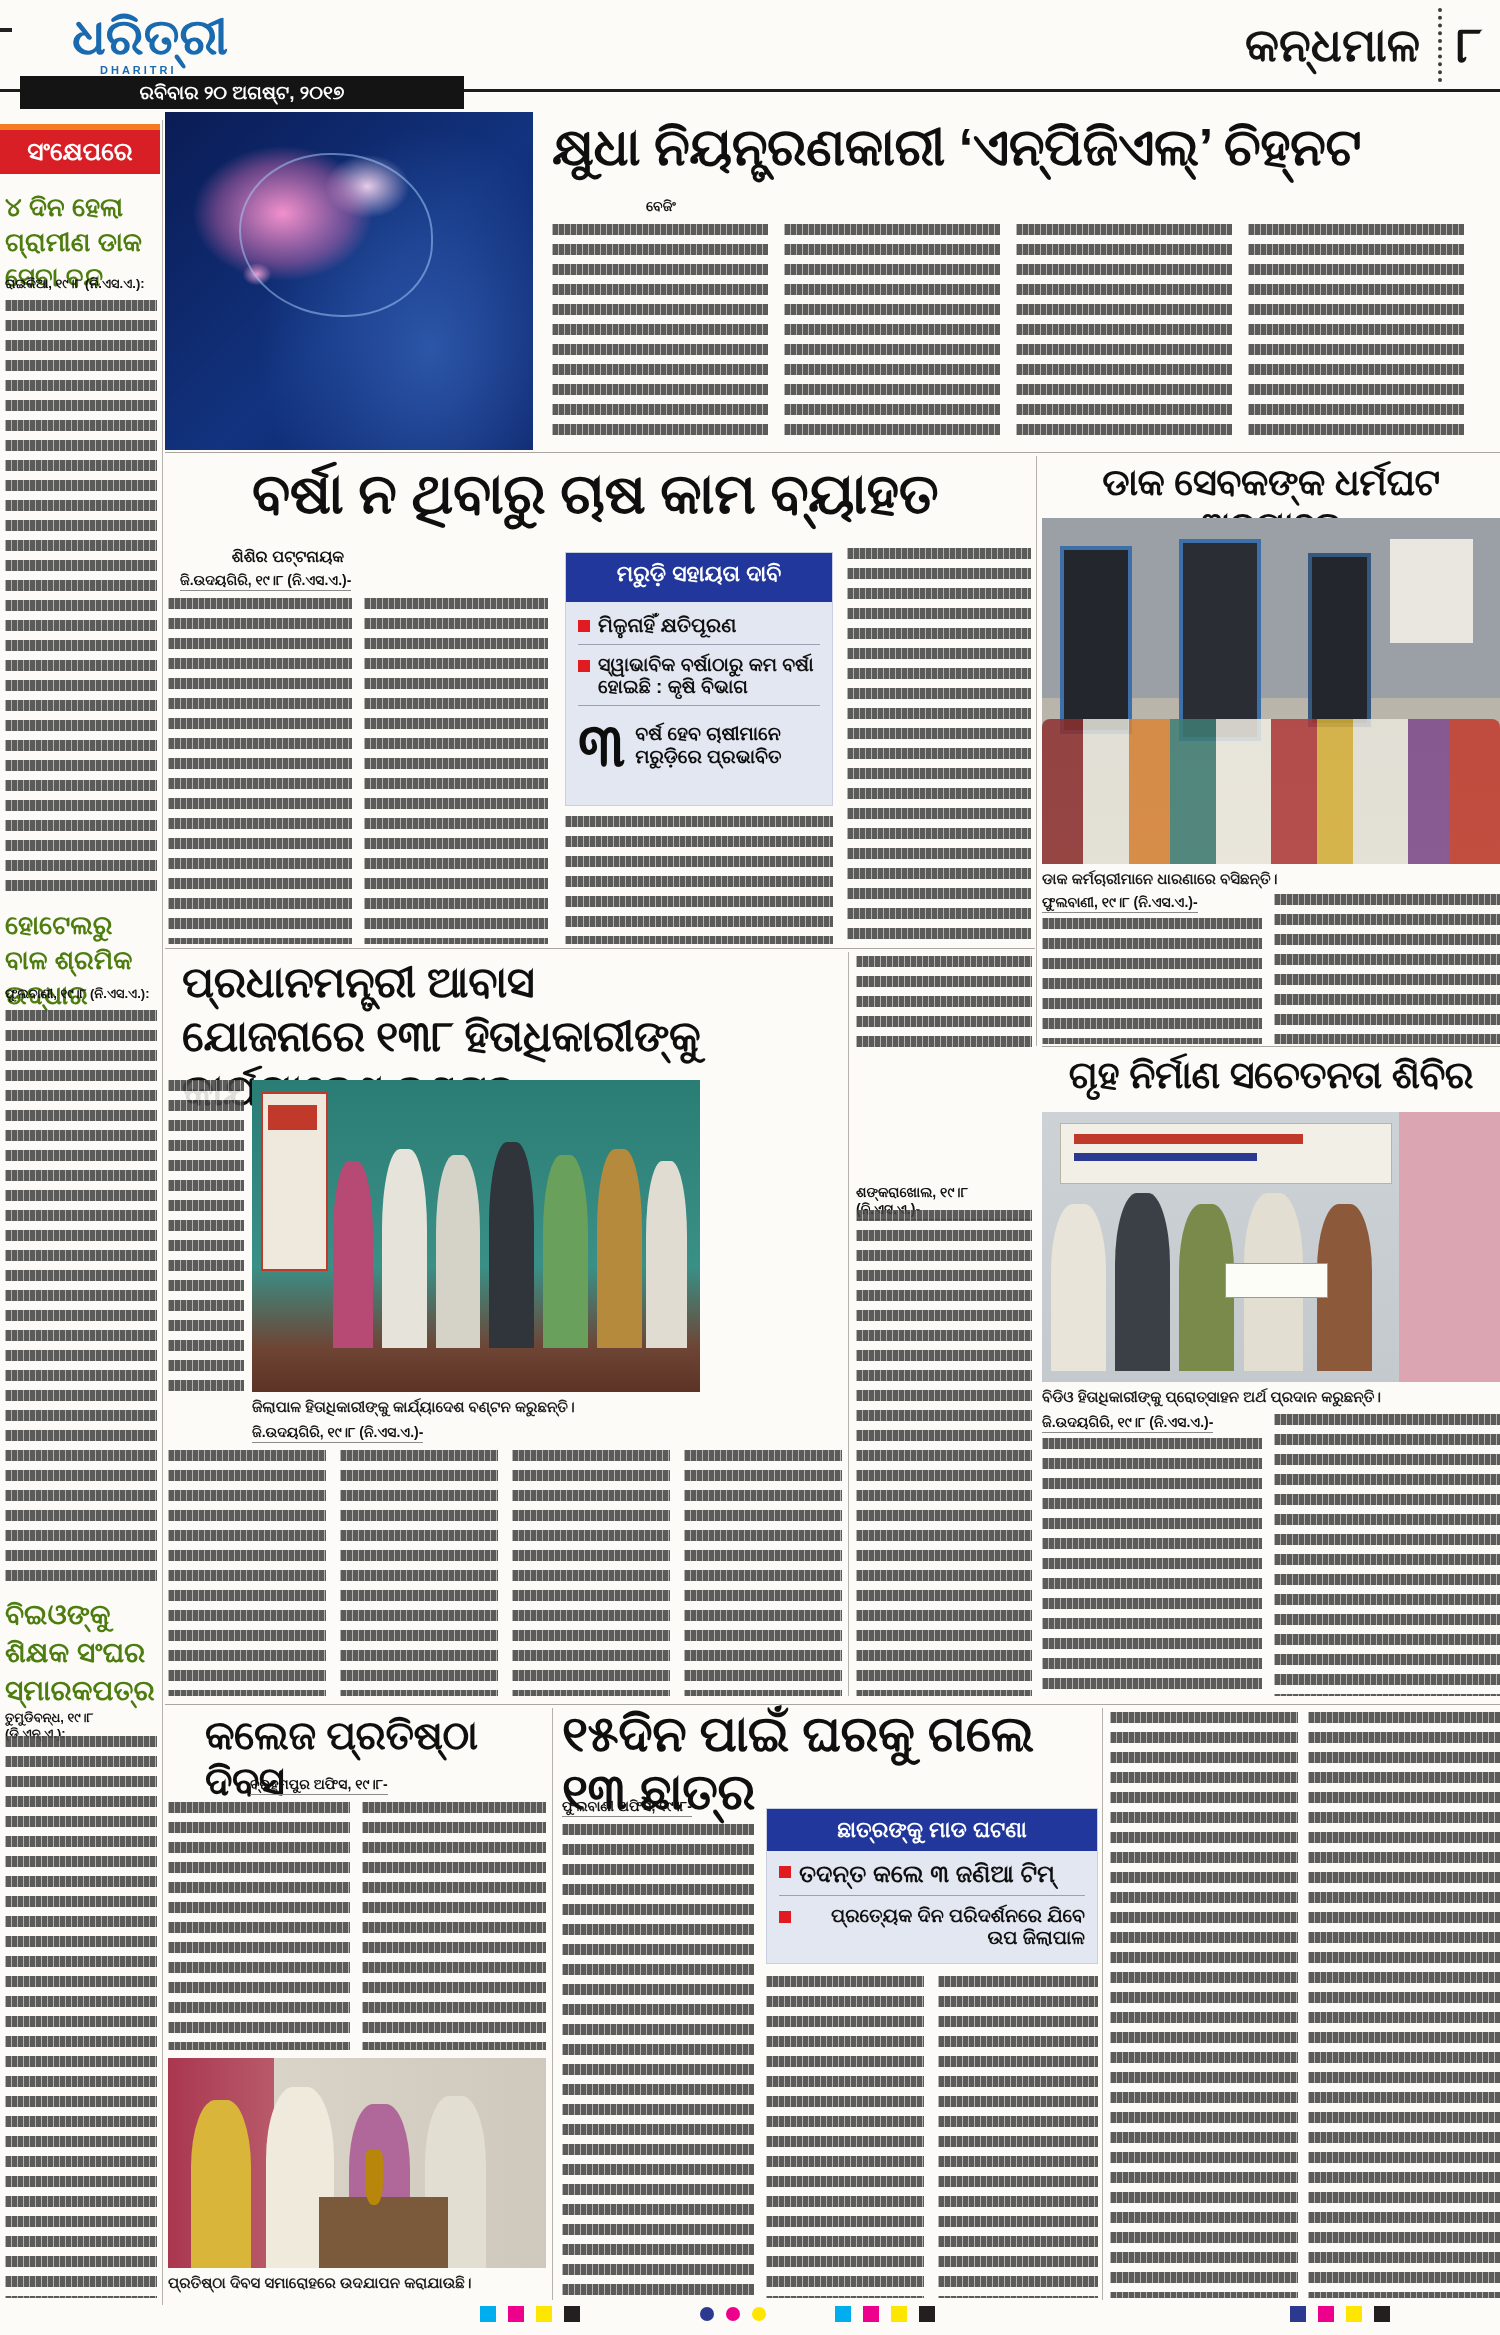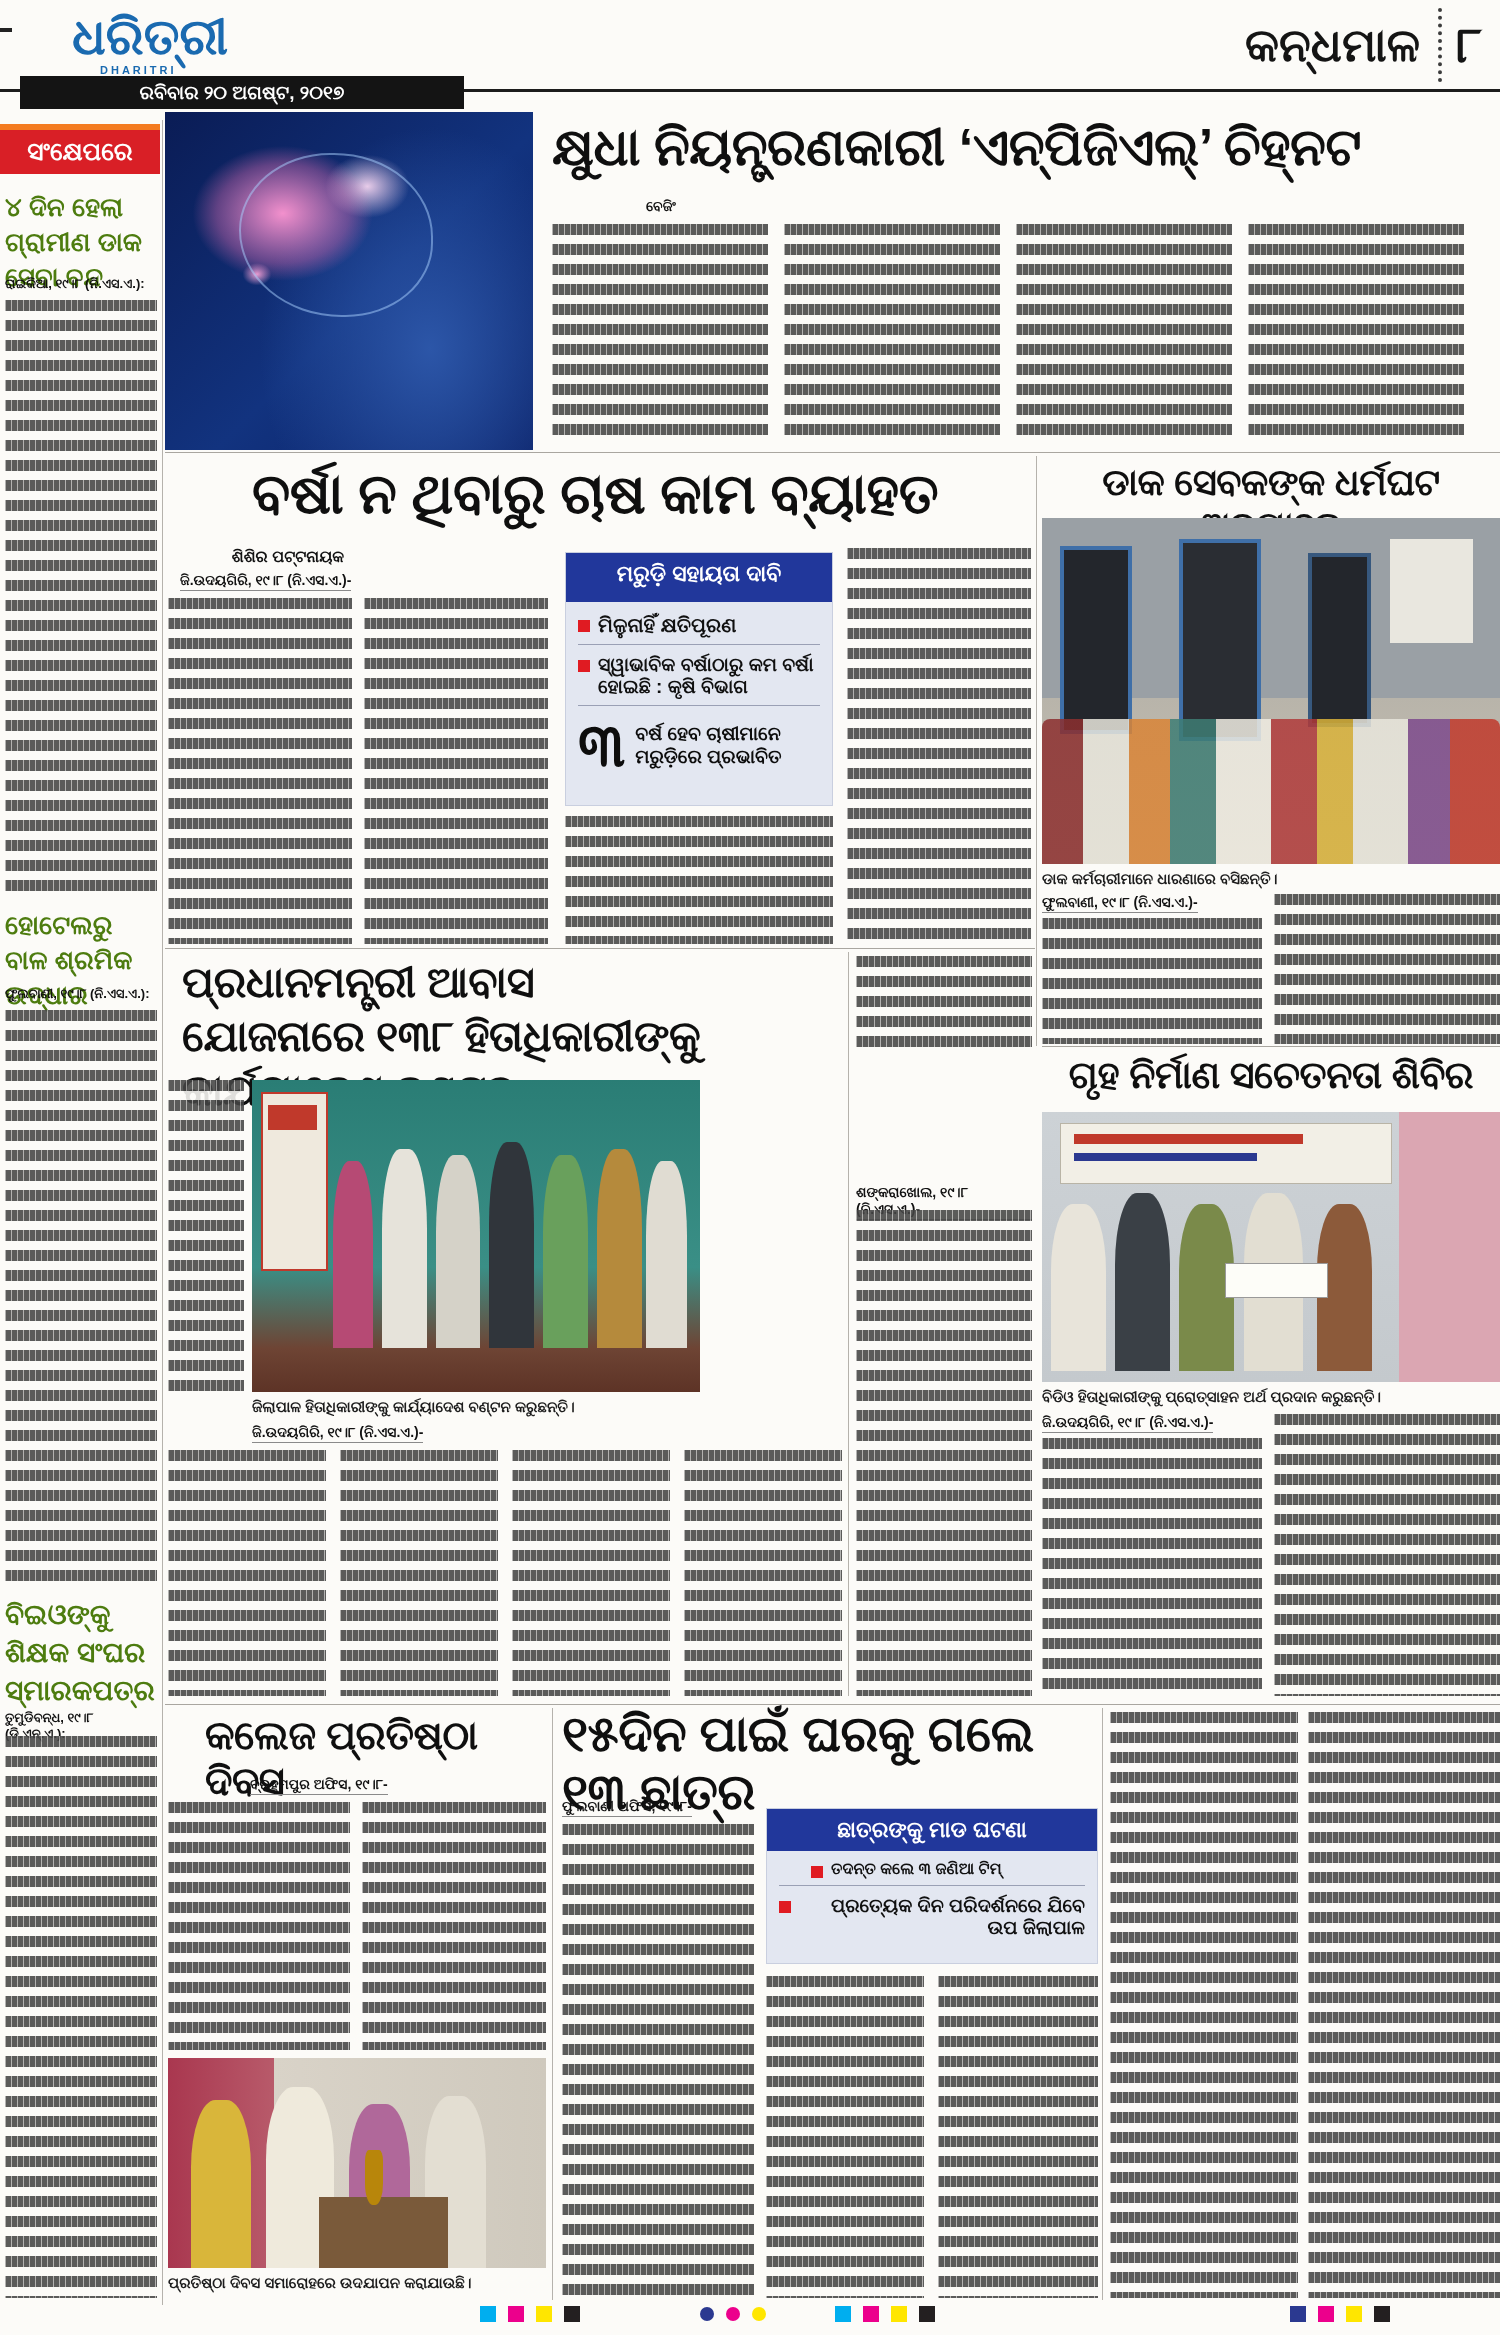--- a/index.html
+++ b/index.html
@@ -210,21 +210,21 @@
   <div class="abs cap" style="left:168px;top:2274px;width:378px;">ପ୍ରତିଷ୍ଠା ଦିବସ ସମାରୋହରେ ଉଦଯାପନ କରାଯାଉଛି।</div>
 
   <div class="abs vrule" style="left:552px;top:1708px;height:592px;"></div>
 
   <div class="abs h" style="left:562px;top:1706px;width:540px;font-size:50px;">୧୫ଦିନ ପାଇଁ ଘରକୁ ଗଲେ ୧୩ ଛାତ୍ର</div>
   <div class="abs dl" style="left:562px;top:1798px;">ଫୁଲବାଣୀ ଅଫିସ, ୧୯।୮-</div>
   <div class="abs gk" style="left:562px;top:1824px;width:192px;height:474px;"></div>
 
   <div class="abs infobox" style="left:766px;top:1808px;width:332px;height:156px;">
     <div class="hd" style="height:42px;line-height:42px;font-size:22px;">ଛାତ୍ରଙ୍କୁ ମାଡ ଘଟଣା</div>
-    <div class="bullet" style="padding:9px 28px 0 12px;font-size:16px;margin-left:32px;">
+    <div class="bullet" style="padding:9px 28px 0 12px;font-size:24px;">
       <span class="bsq"></span>
       <span>ତଦନ୍ତ କଲେ ୩ ଜଣିଆ ଟିମ୍</span>
     </div>
     <div class="bdiv"></div>
     <div class="bullet" style="padding:2px 12px 0 12px;font-size:19px;text-align:right;">
       <span class="bsq"></span>
       <span>ପ୍ରତ୍ୟେକ ଦିନ ପରିଦର୍ଶନରେ ଯିବେ ଉପ ଜିଲାପାଳ</span>
     </div>
   </div>
   <div class="abs gk" style="left:766px;top:1976px;width:158px;height:322px;"></div>

